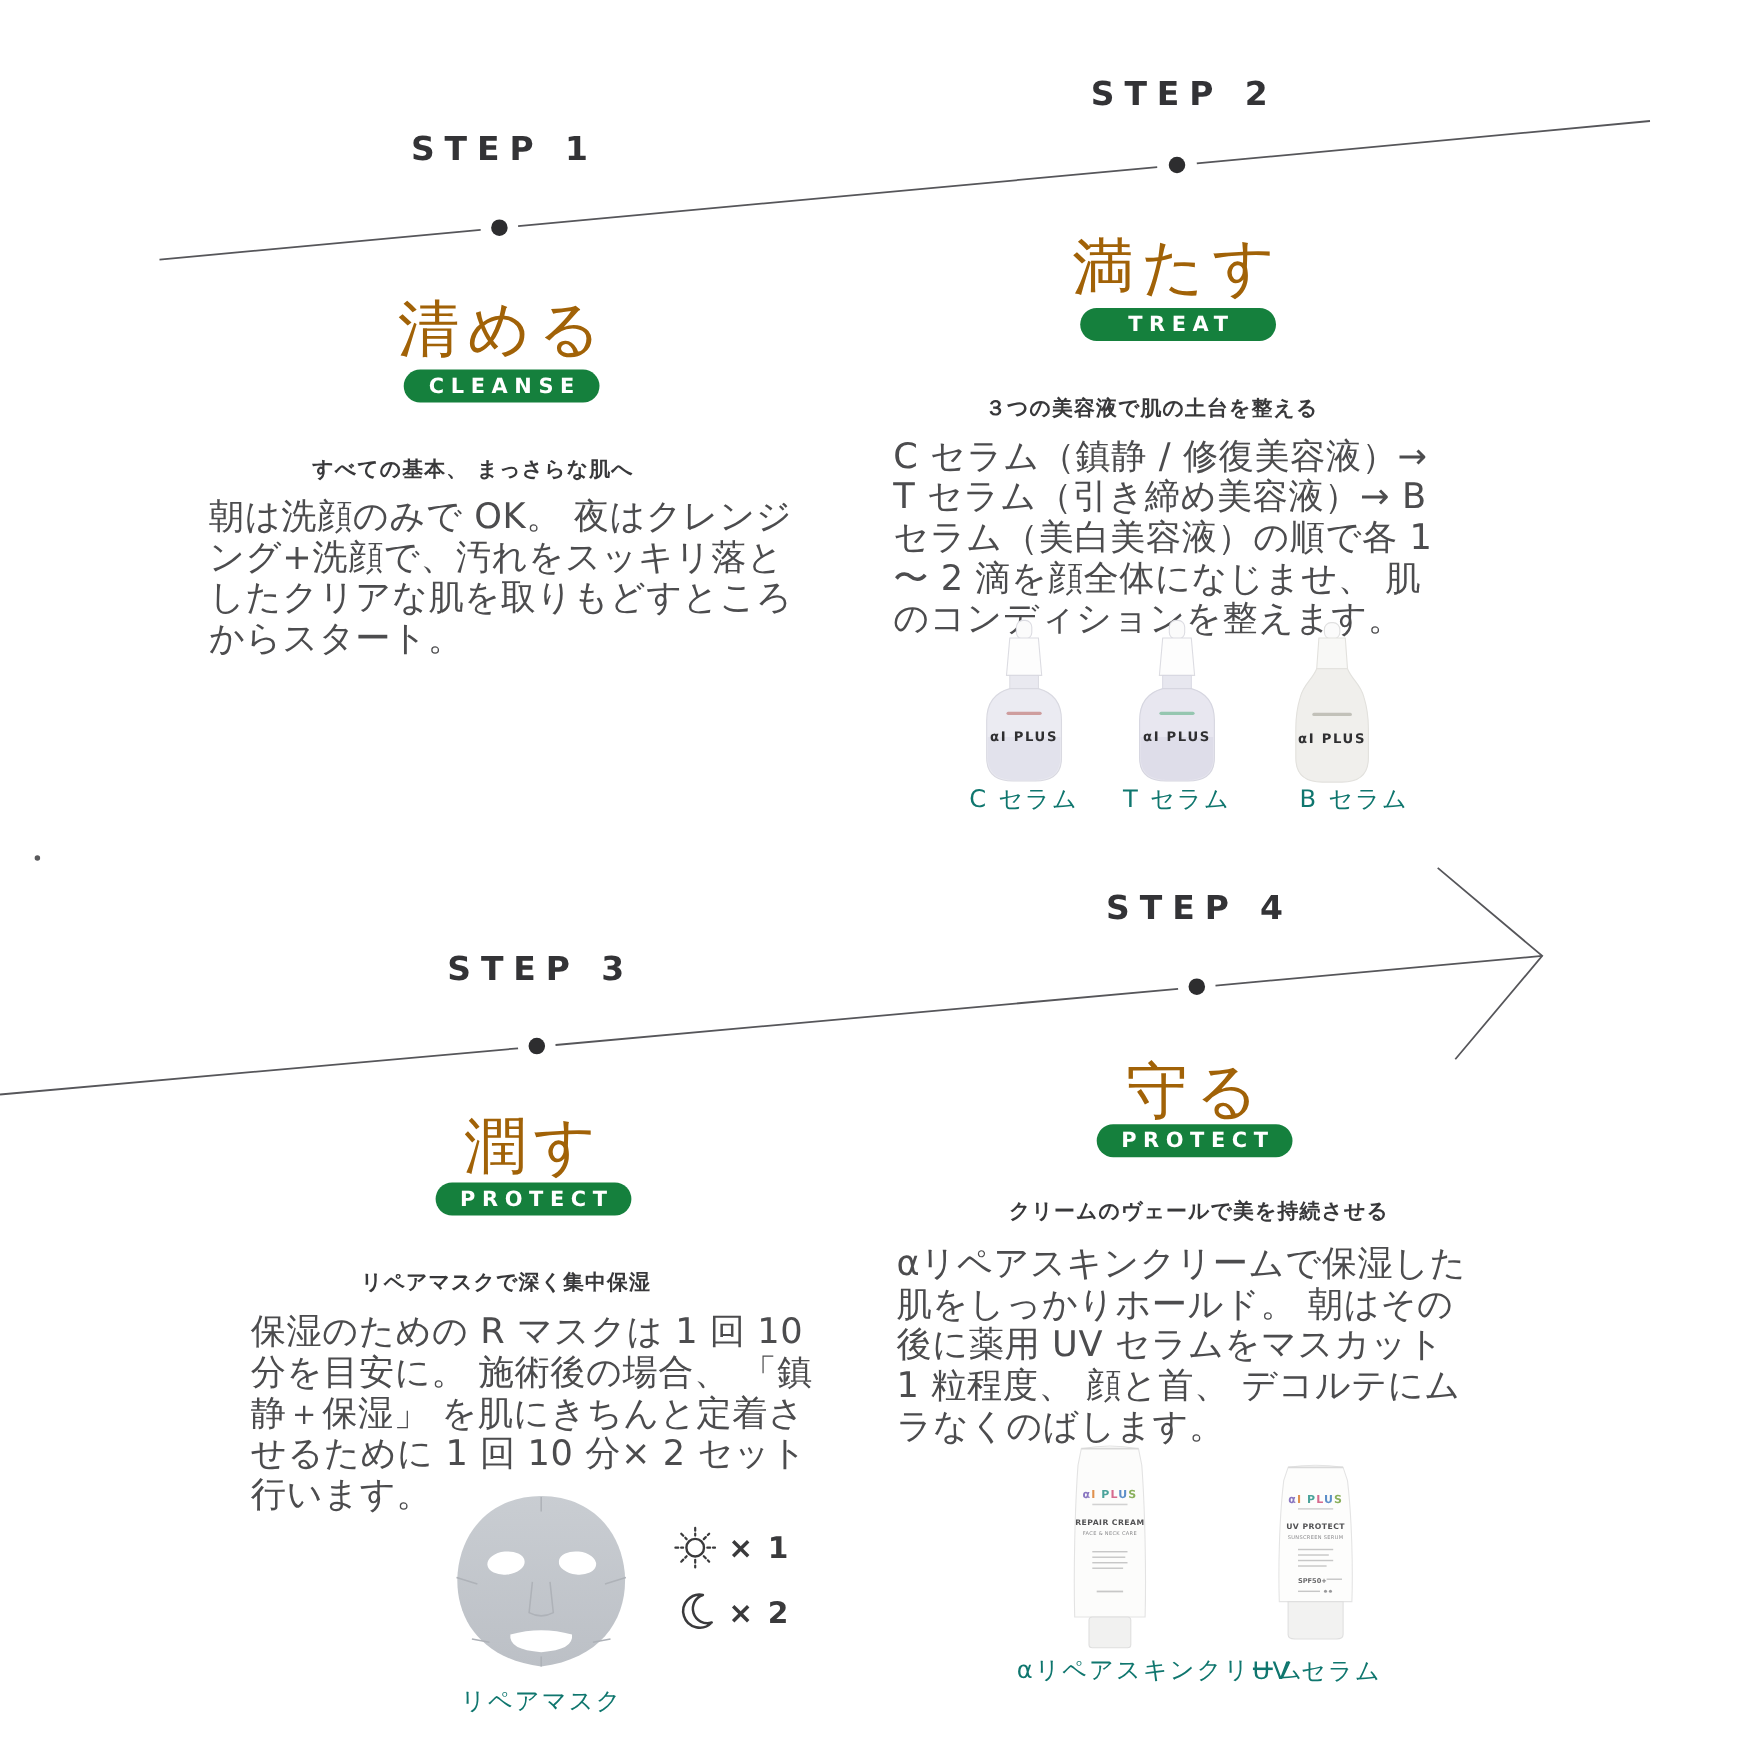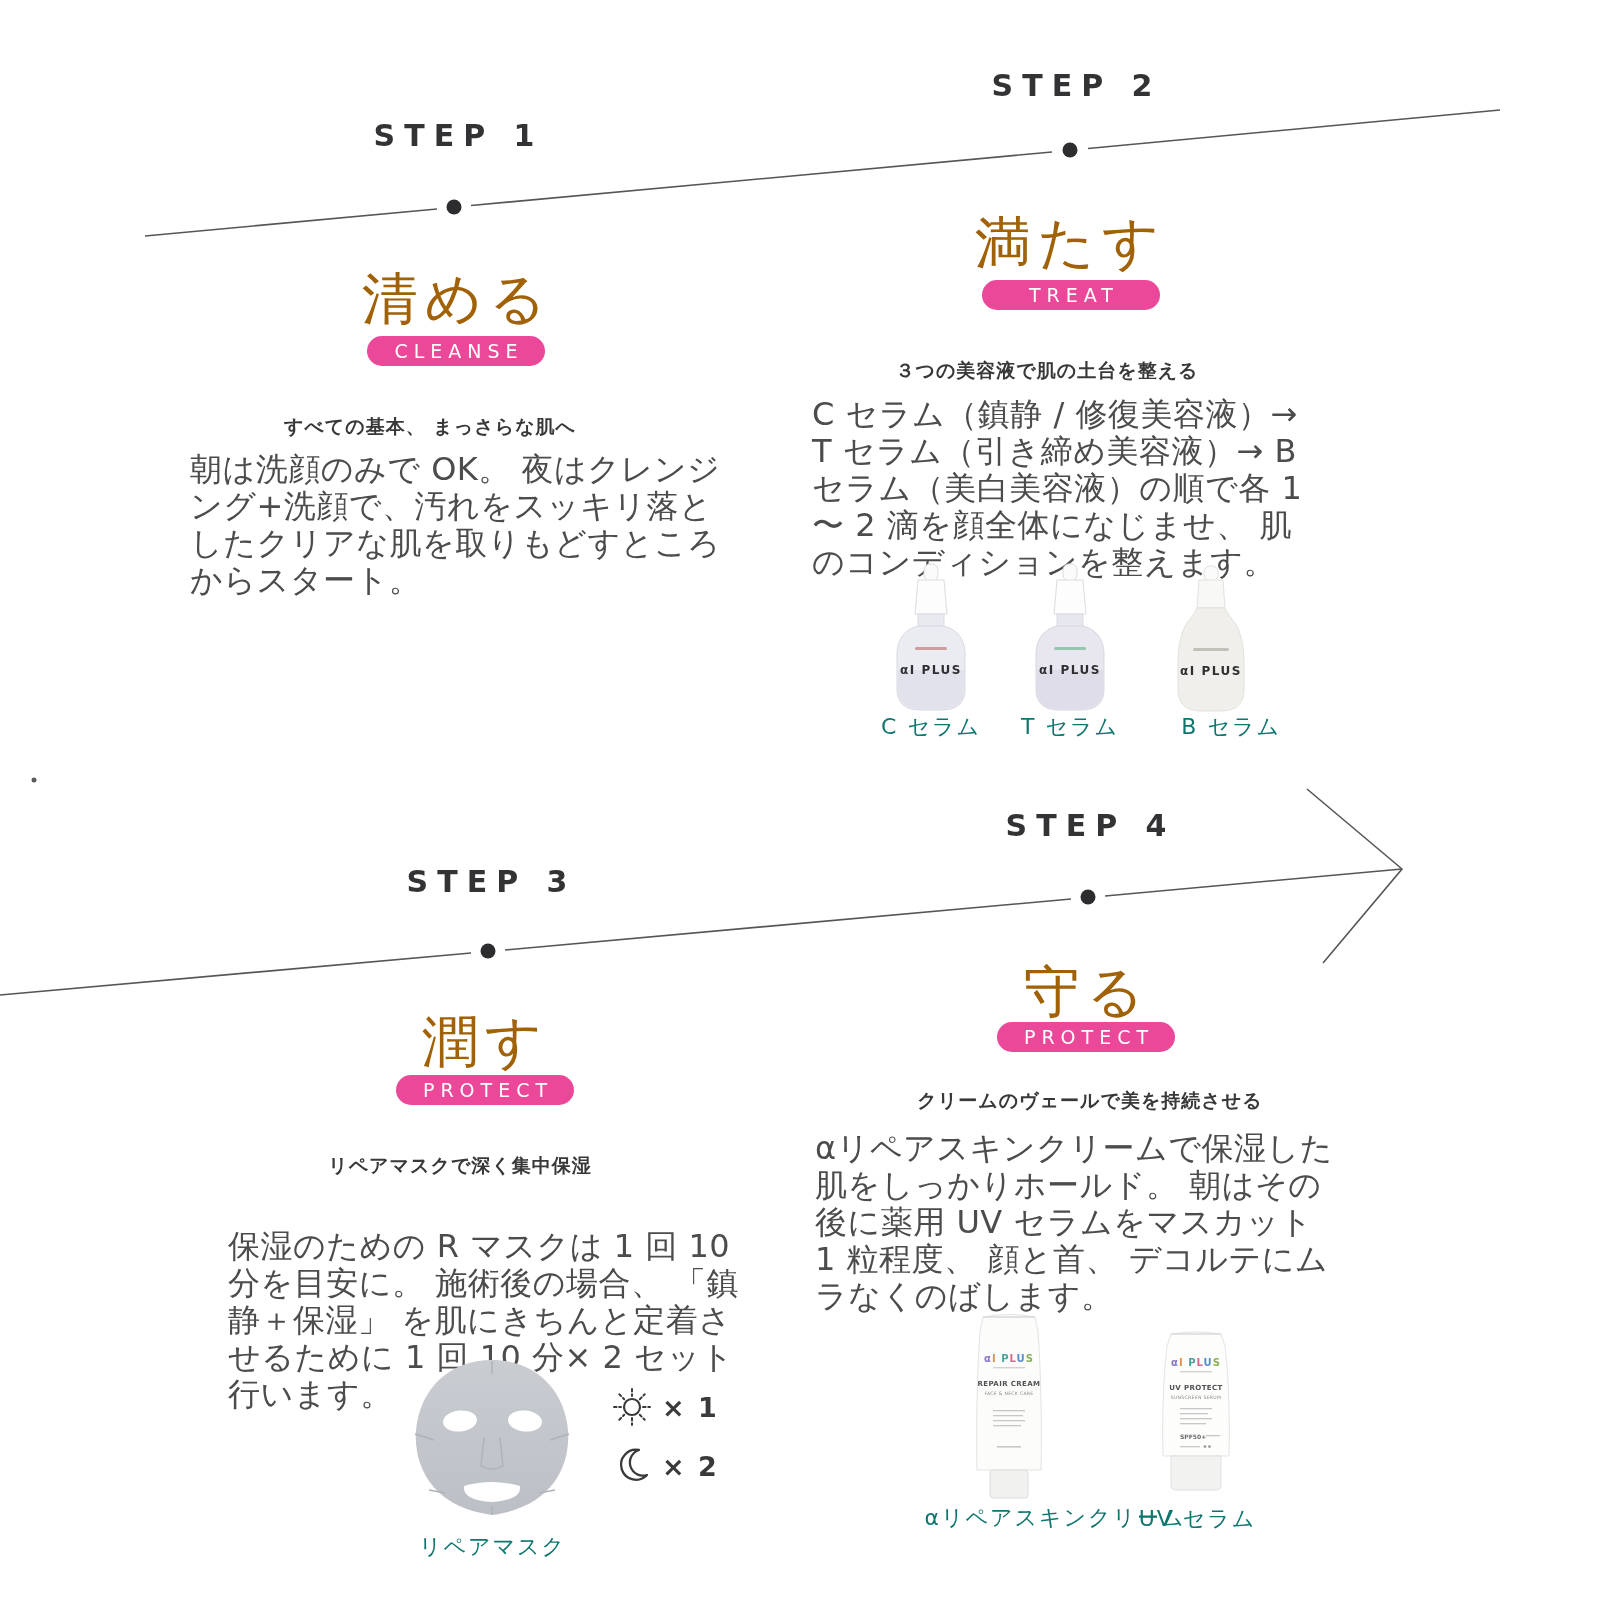--- a/index.html
+++ b/index.html
@@ -2,21 +2,21 @@
 <html><head>
 <meta charset="utf-8">
 <style>
   * { margin:0; padding:0; box-sizing:border-box; }
   html,body { background:#ffffff; }
   body { font-family:"DejaVu Sans","Liberation Sans",sans-serif; color:#3a3a3c; }
   #canvas { position:relative; width:1600px; height:1600px; background:#ffffff; overflow:hidden; }
   .abs { position:absolute; }
   .step-label { font-size:30px; font-weight:700; letter-spacing:9px; text-indent:9px; color:#333336; text-align:center; white-space:nowrap; }
   .kanji { font-size:56px; font-weight:500; letter-spacing:7px; text-indent:7px; color:#a16207; text-align:center; white-space:nowrap; }
-  .pill { background:#ec4899; color:#ffffff; font-size:19px; font-weight:400; letter-spacing:6px; text-indent:6px;
+  .pill { background:#15803d; color:#ffffff; font-size:19px; font-weight:700; letter-spacing:6px; text-indent:6px;
           border-radius:16px; height:30px; display:flex; align-items:center; justify-content:center; }
   .sec-heading { font-size:19px; font-weight:700; color:#38383a; text-align:center; letter-spacing:1px; white-space:nowrap; }
   .body-text { font-size:32px; color:#4c4c4e; line-height:37px; letter-spacing:0.5px; text-align:left; }
   .product-label { font-size:22px; color:#0f766e; text-align:center; letter-spacing:2px; white-space:nowrap; }
   .count-label { font-size:27px; font-weight:700; color:#3a3a3c; letter-spacing:2px; white-space:nowrap; }
   svg { display:block; }
 </style>
 </head>
 <body>
 
@@ -89,21 +89,21 @@
     <div class="abs product-label" style="left:861px;top:712px;width:140px;">C セラム</div>
     <div class="abs product-label" style="left:1000px;top:712px;width:140px;">T セラム</div>
     <div class="abs product-label" style="left:1141px;top:712px;width:140px;text-align:right;">B セラム</div>
   </section>
 
   <section>
     <div class="abs step-label" style="left:287px;top:864px;width:400px;">STEP 3</div>
     <div class="abs kanji" style="left:282px;top:1005px;width:400px;">潤す</div>
     <div class="abs pill" style="left:396px;top:1075px;width:178px;">PROTECT</div>
     <div class="abs sec-heading" style="left:160px;top:1153px;width:600px;">リペアマスクで深く集中保湿</div>
-    <div class="abs body-text" style="left:228px;top:1192px;width:520px;margin-top:36px;">保湿のための R マスクは 1 回 10 分を目安に。 施術後の場合、 「鎮静＋保湿」 を肌にきちんと定着させるために 1 回 10 分× 2 セット行います。</div>
+    <div class="abs body-text" style="left:228px;top:1192px;width:520px;">保湿のための R マスクは 1 回 10 分を目安に。 施術後の場合、 「鎮静＋保湿」 を肌にきちんと定着させるために 1 回 10 分× 2 セット行います。</div>
 
     <svg class="abs" style="left:402px;top:1350px;" width="180" height="176" viewBox="0 0 180 176">
       <defs>
         <linearGradient id="maskGrad" x1="0" y1="0" x2="0" y2="1">
           <stop offset="0" stop-color="#c9cdd2"></stop>
           <stop offset="1" stop-color="#bcc0c6"></stop>
         </linearGradient>
       </defs>
       <path d="M90,10 C132,10 162,38 166,80 C169,120 146,158 90,165 C34,158 11,120 14,80 C18,38 48,10 90,10 Z" fill="url(#maskGrad)"></path>
       <g stroke="#aeb2b8" stroke-width="1.4" fill="none">

